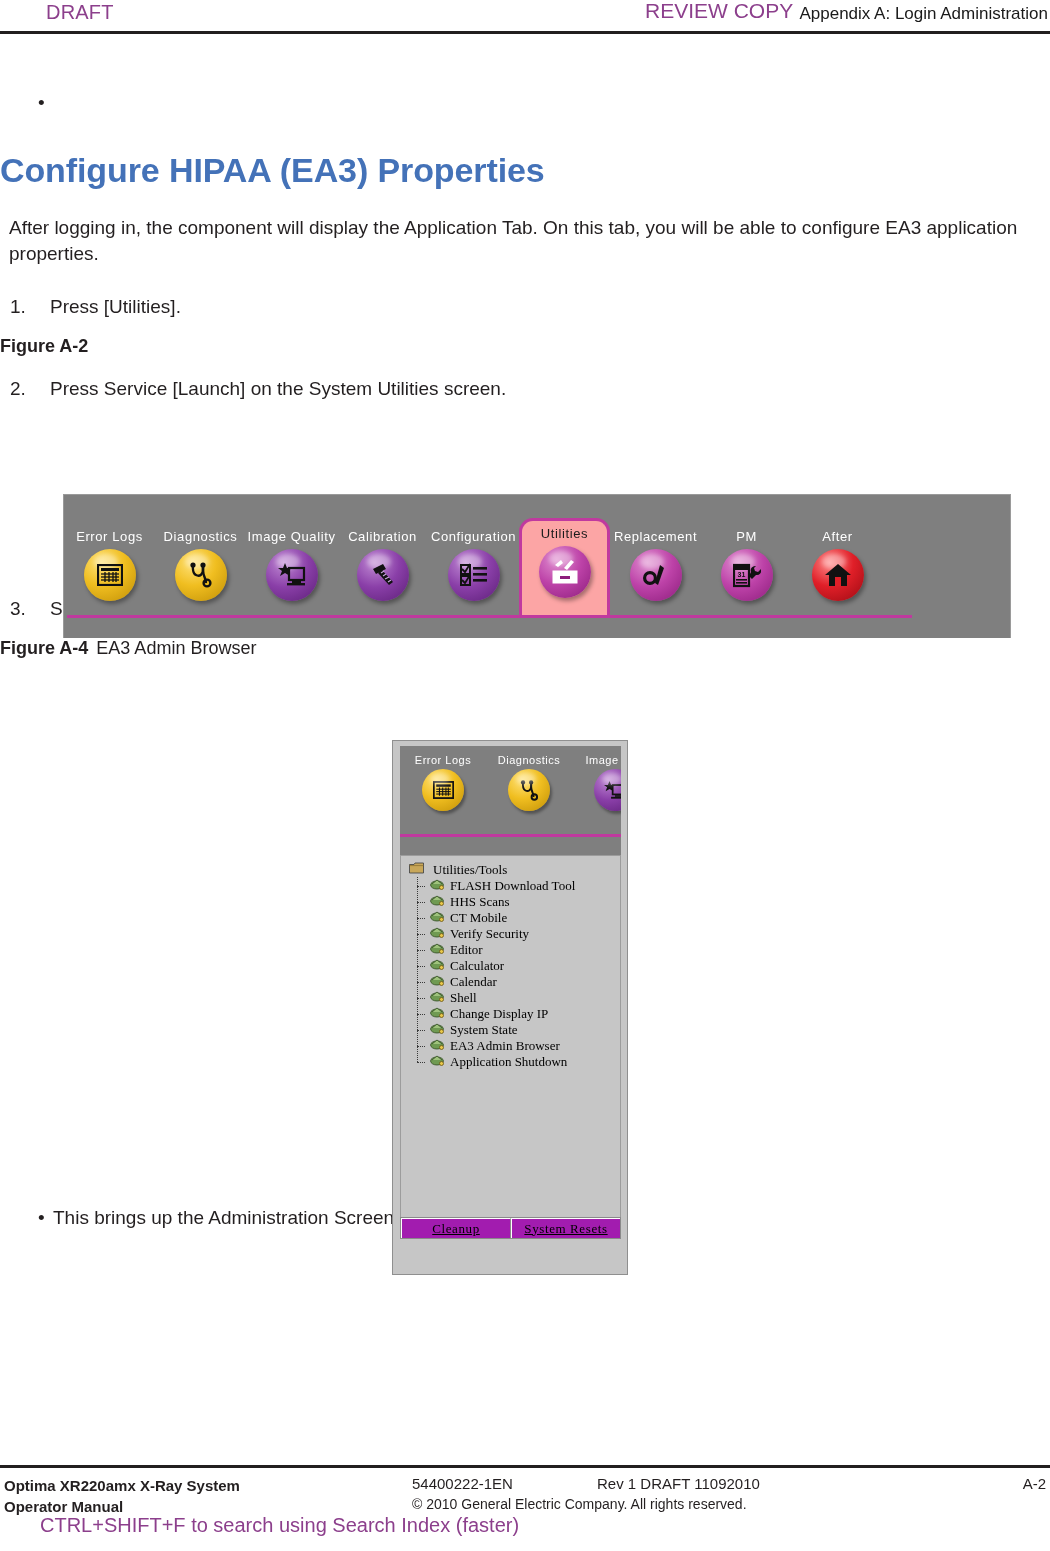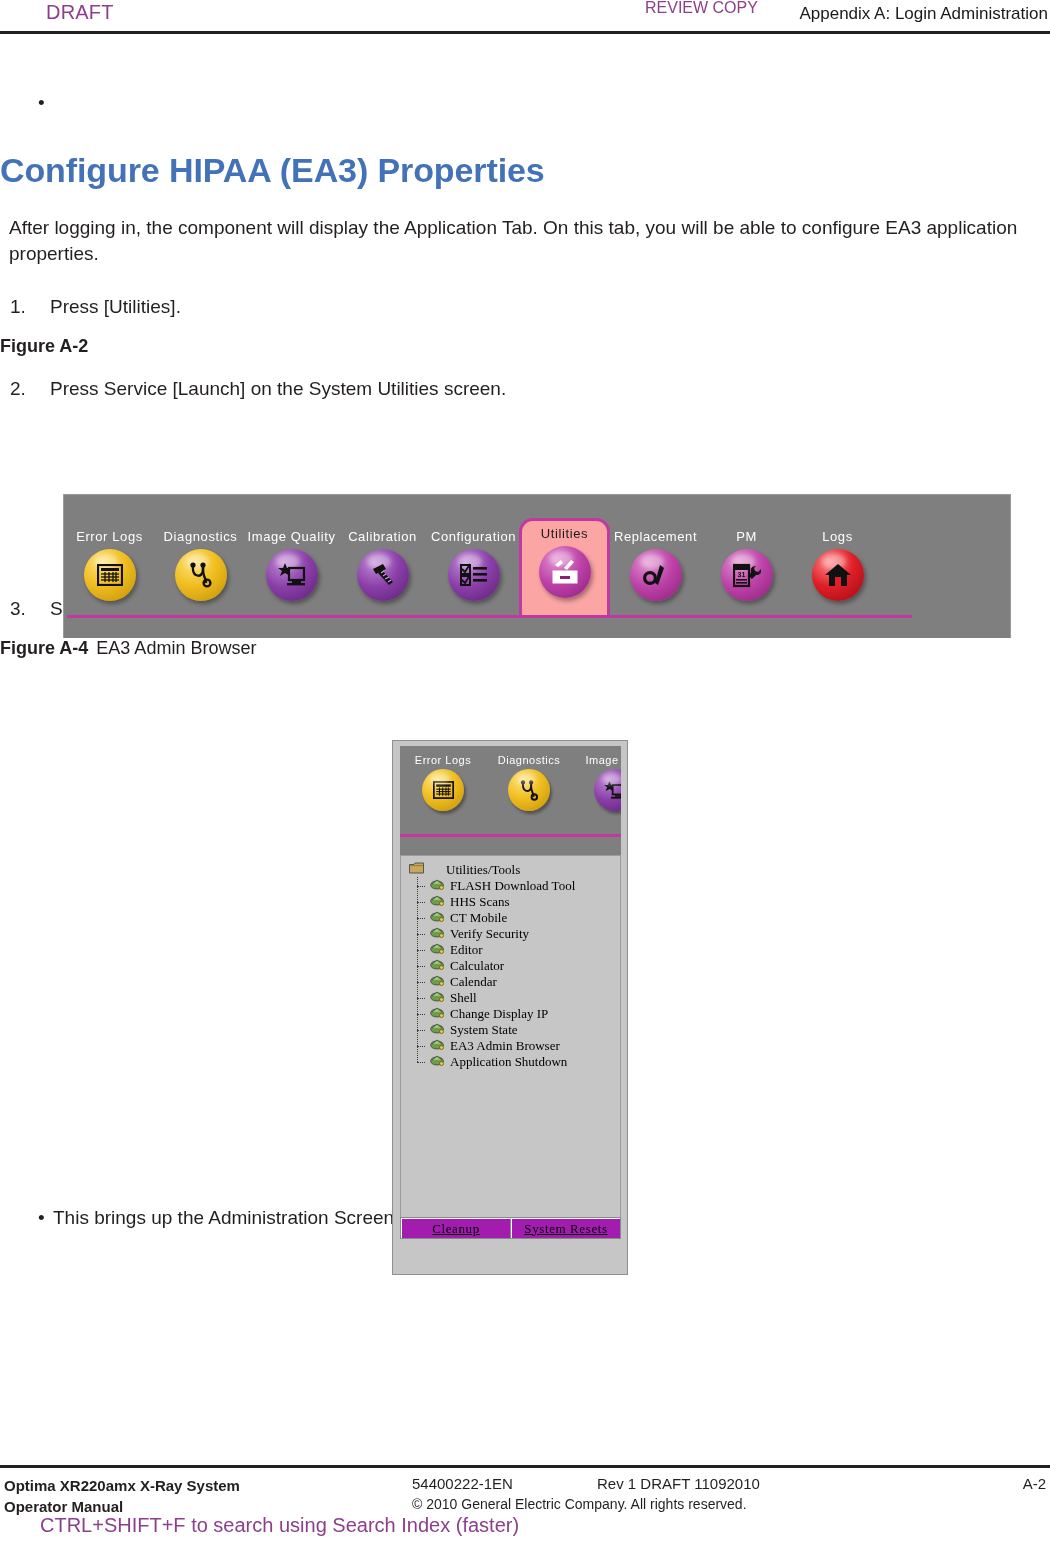--- a/index.html
+++ b/index.html
@@ -38,21 +38,21 @@
     right: 2px;
     top: 4px;
     font-size: 17px;
     color: #1a1a1a;
     white-space: nowrap;
   }
   .hdr-review {
     position: absolute;
     left: 645px;
     top: -1px;
-    font-size: 16px;
+    font-size: 21px;
     color: #8c3f8c;
     white-space: nowrap;
   }
   .hdr-rule {
     position: absolute;
     left: 0;
     top: 31px;
     width: 1050px;
     height: 3px;
     background: #221f1f;
@@ -338,21 +338,21 @@
     border: 1px solid #9c9c9c;
     box-sizing: border-box;
     padding: 6px 0 0 8px;
     font-family: "Liberation Serif", serif;
     font-size: 13px;
     color: #000;
   }
   .tree-root {
     display: flex;
     align-items: center;
-    gap: 22px;
+    gap: 9px;
     height: 16px;
     white-space: nowrap;
   }
   .tree-child {
     display: flex;
     align-items: center;
     gap: 5px;
     height: 16px;
     margin-left: 8px;
     padding-left: 13px;
@@ -640,21 +640,21 @@
             <rect x="1" y="3" width="15" height="5" fill="#111"></rect>
             <text x="8.5" y="15" font-size="7" font-family="Liberation Sans, sans-serif" fill="#111" text-anchor="middle" font-weight="bold">31</text>
             <rect x="3" y="17" width="11" height="1.6" fill="#111"></rect>
             <rect x="3" y="20" width="11" height="1.6" fill="#111"></rect>
             <path d="M23 4 a4.5 4.5 0 0 0 -5 6 L16 14 L19 17 L23 13 a4.5 4.5 0 0 0 5 -6 L25 10 L22 9 L21 6 Z" fill="#111"></path>
           </svg>
       </span>
     </div>
 
     <div class="tab">
-      <span class="tab-label">Logs</span>
+      <span class="tab-label">After</span>
       <span class="orb orb-red">
         <svg width="28" height="24" viewBox="0 0 28 24">
             <path d="M14 1 L27 12 L23 12 L23 23 L5 23 L5 12 L1 12 Z" fill="#111"></path>
             <rect x="11" y="14" width="6" height="9" fill="#e01f28"></rect>
           </svg>
       </span>
     </div>
 
   </div>
 

